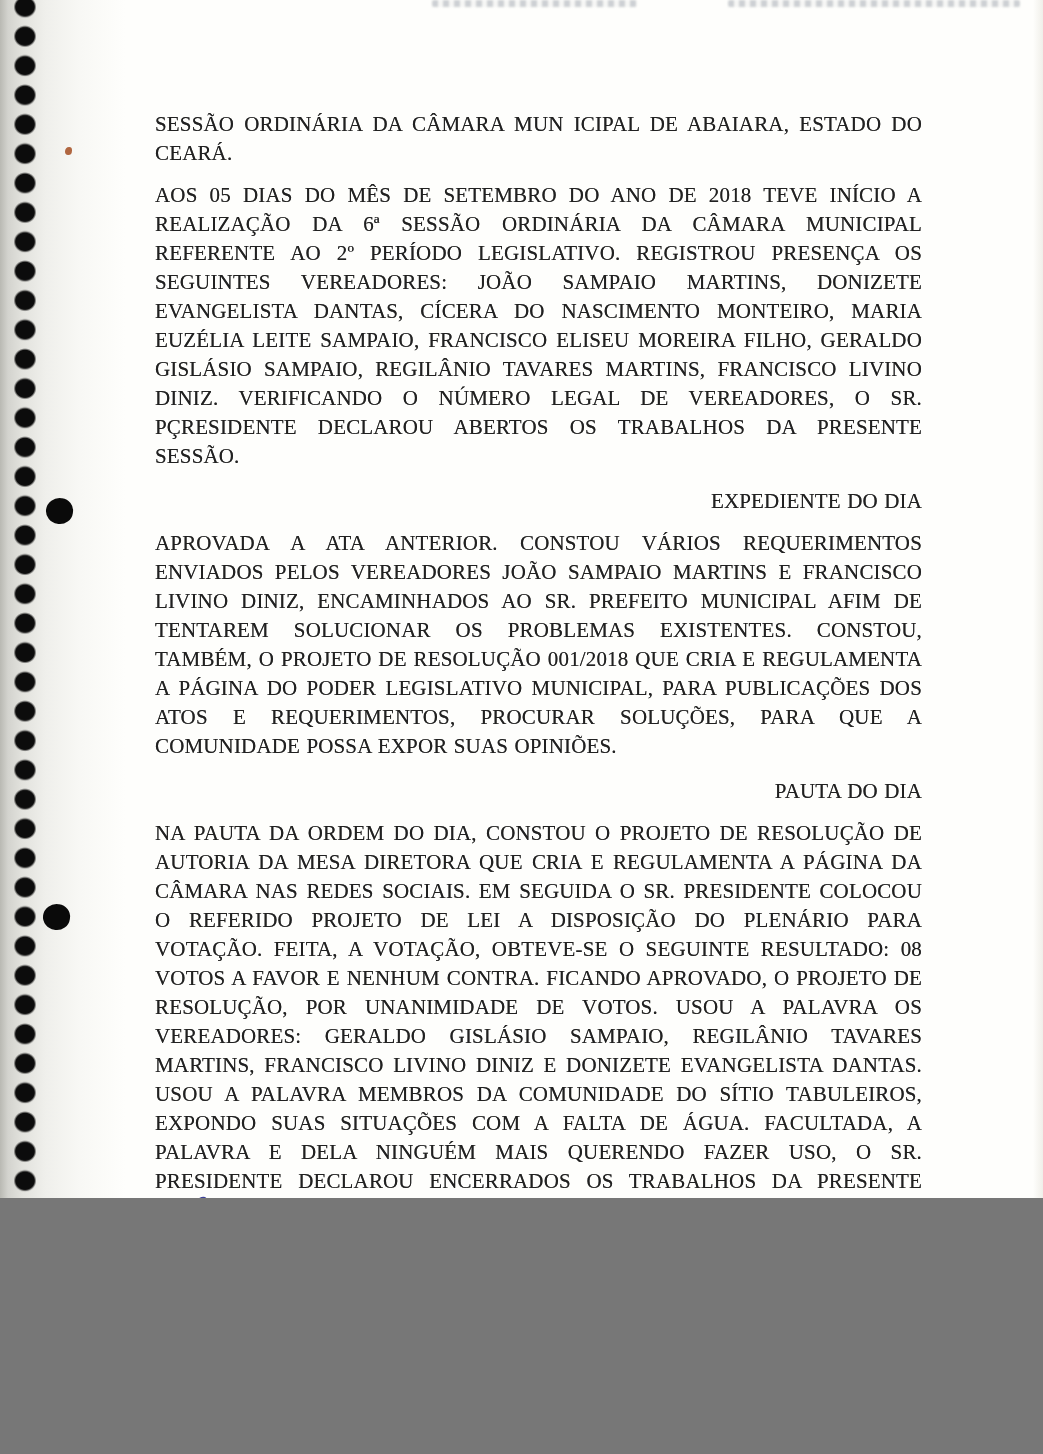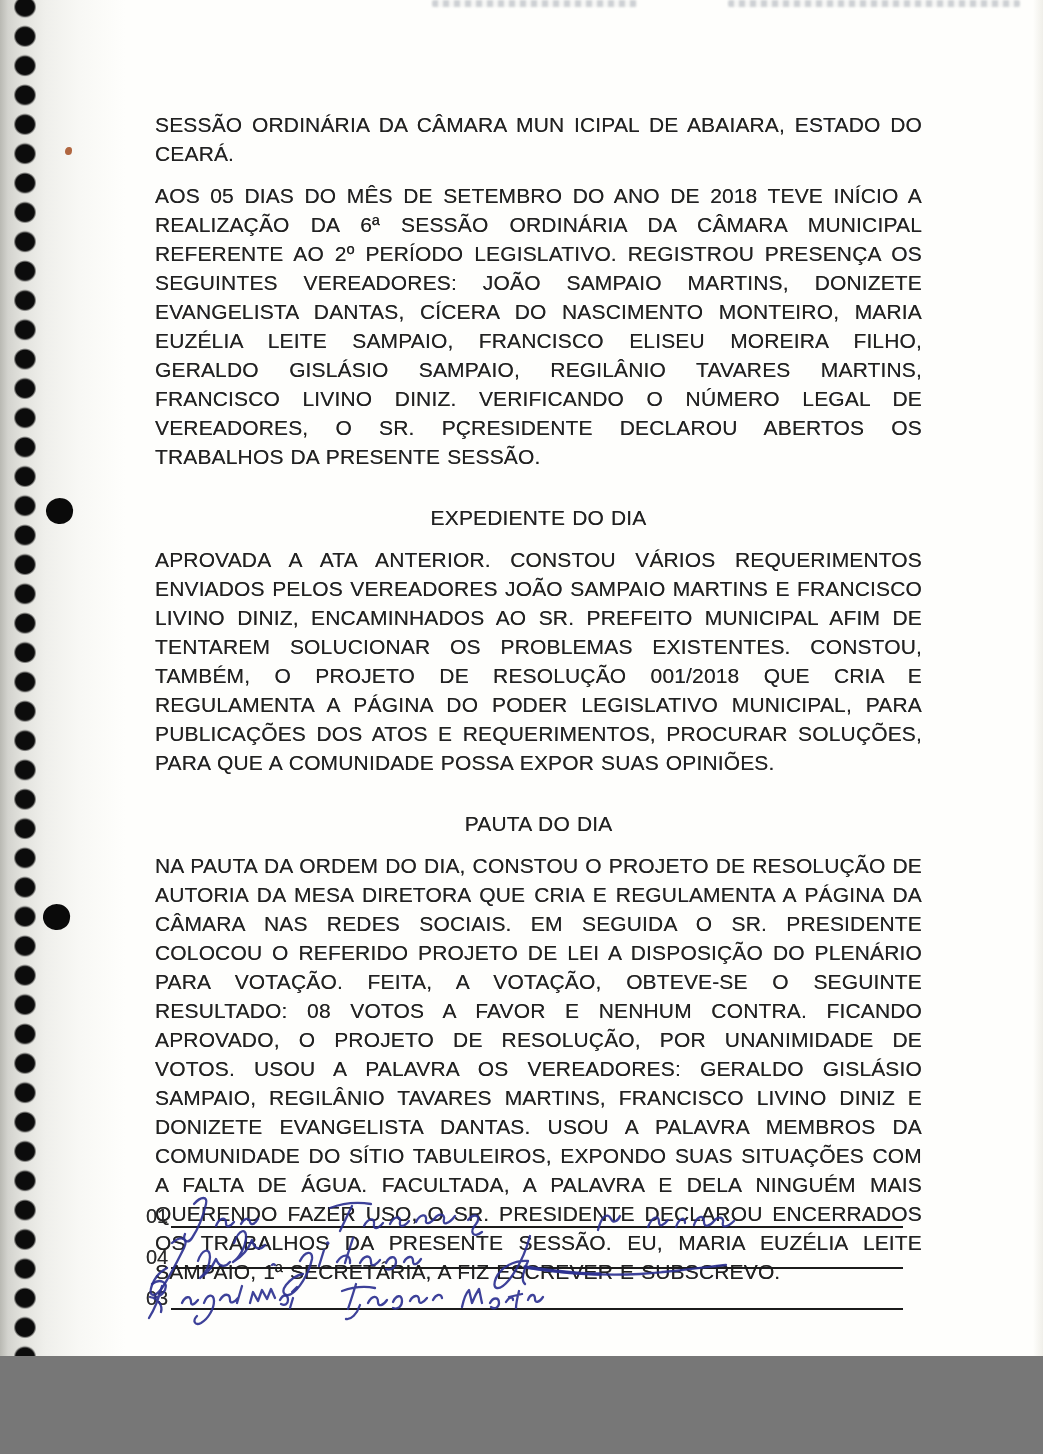--- a/index.html
+++ b/index.html
@@ -1,23 +1,23 @@
 <!DOCTYPE html>
 <html><head>
 <meta charset="utf-8">
 <style>
   html, body { margin: 0; padding: 0; background: #777; }
   .page {
     position: relative;
     width: 1043px;
-    height: 1356px;
+    height: 1198px;
     margin: 0 auto;
     background: #fefefc;
     overflow: hidden;
-    font-family: Liberation Sans, sans-serif;
+    font-family: Liberation Serif, serif;
   }
   
   .edge-shade {
     position: absolute; left: 0; top: 0; bottom: 0; width: 130px;
     background: linear-gradient(to right,
       #b9b9b3 0px, #d3d3ce 8px, #e2e2dd 22px, #efefeb 45px,
       #f8f8f5 80px, #fefefc 125px);
   }
   .edge-shade-right {
     position: absolute; right: 0; top: 0; bottom: 0; width: 10px;
@@ -53,21 +53,21 @@
   }
   
   .content {
     position: absolute; left: 155px; top: 110px; width: 767px;
     color: #212121;
     font-size: 21px; line-height: 29px;
     letter-spacing: 0.15px; word-spacing: 1px;
     text-shadow: 0 0 0.5px rgba(20,20,20,0.6);
   }
   .para { margin: 0 0 13px 0; text-align: justify; }
-  .heading { margin: 32px 0 13px 0; text-align: center; }
+  .heading { margin: 16px 0 13px 0; text-align: right; }
   
   .sig-row {
     position: absolute; left: 146px; width: 757px; height: 24px;
     display: flex; align-items: flex-end;
     color: #2a2a2a; font-size: 20px; line-height: 24px;
     text-shadow: 0 0 0.5px rgba(20,20,20,0.6);
   }
   .sig-row .sig-line { flex: 1; border-bottom: 2px solid #1b1b1b; margin-left: 3px; }
   .r1 { top: 1168px; margin-top: 36px; }
   .r2 { top: 1245px; }

